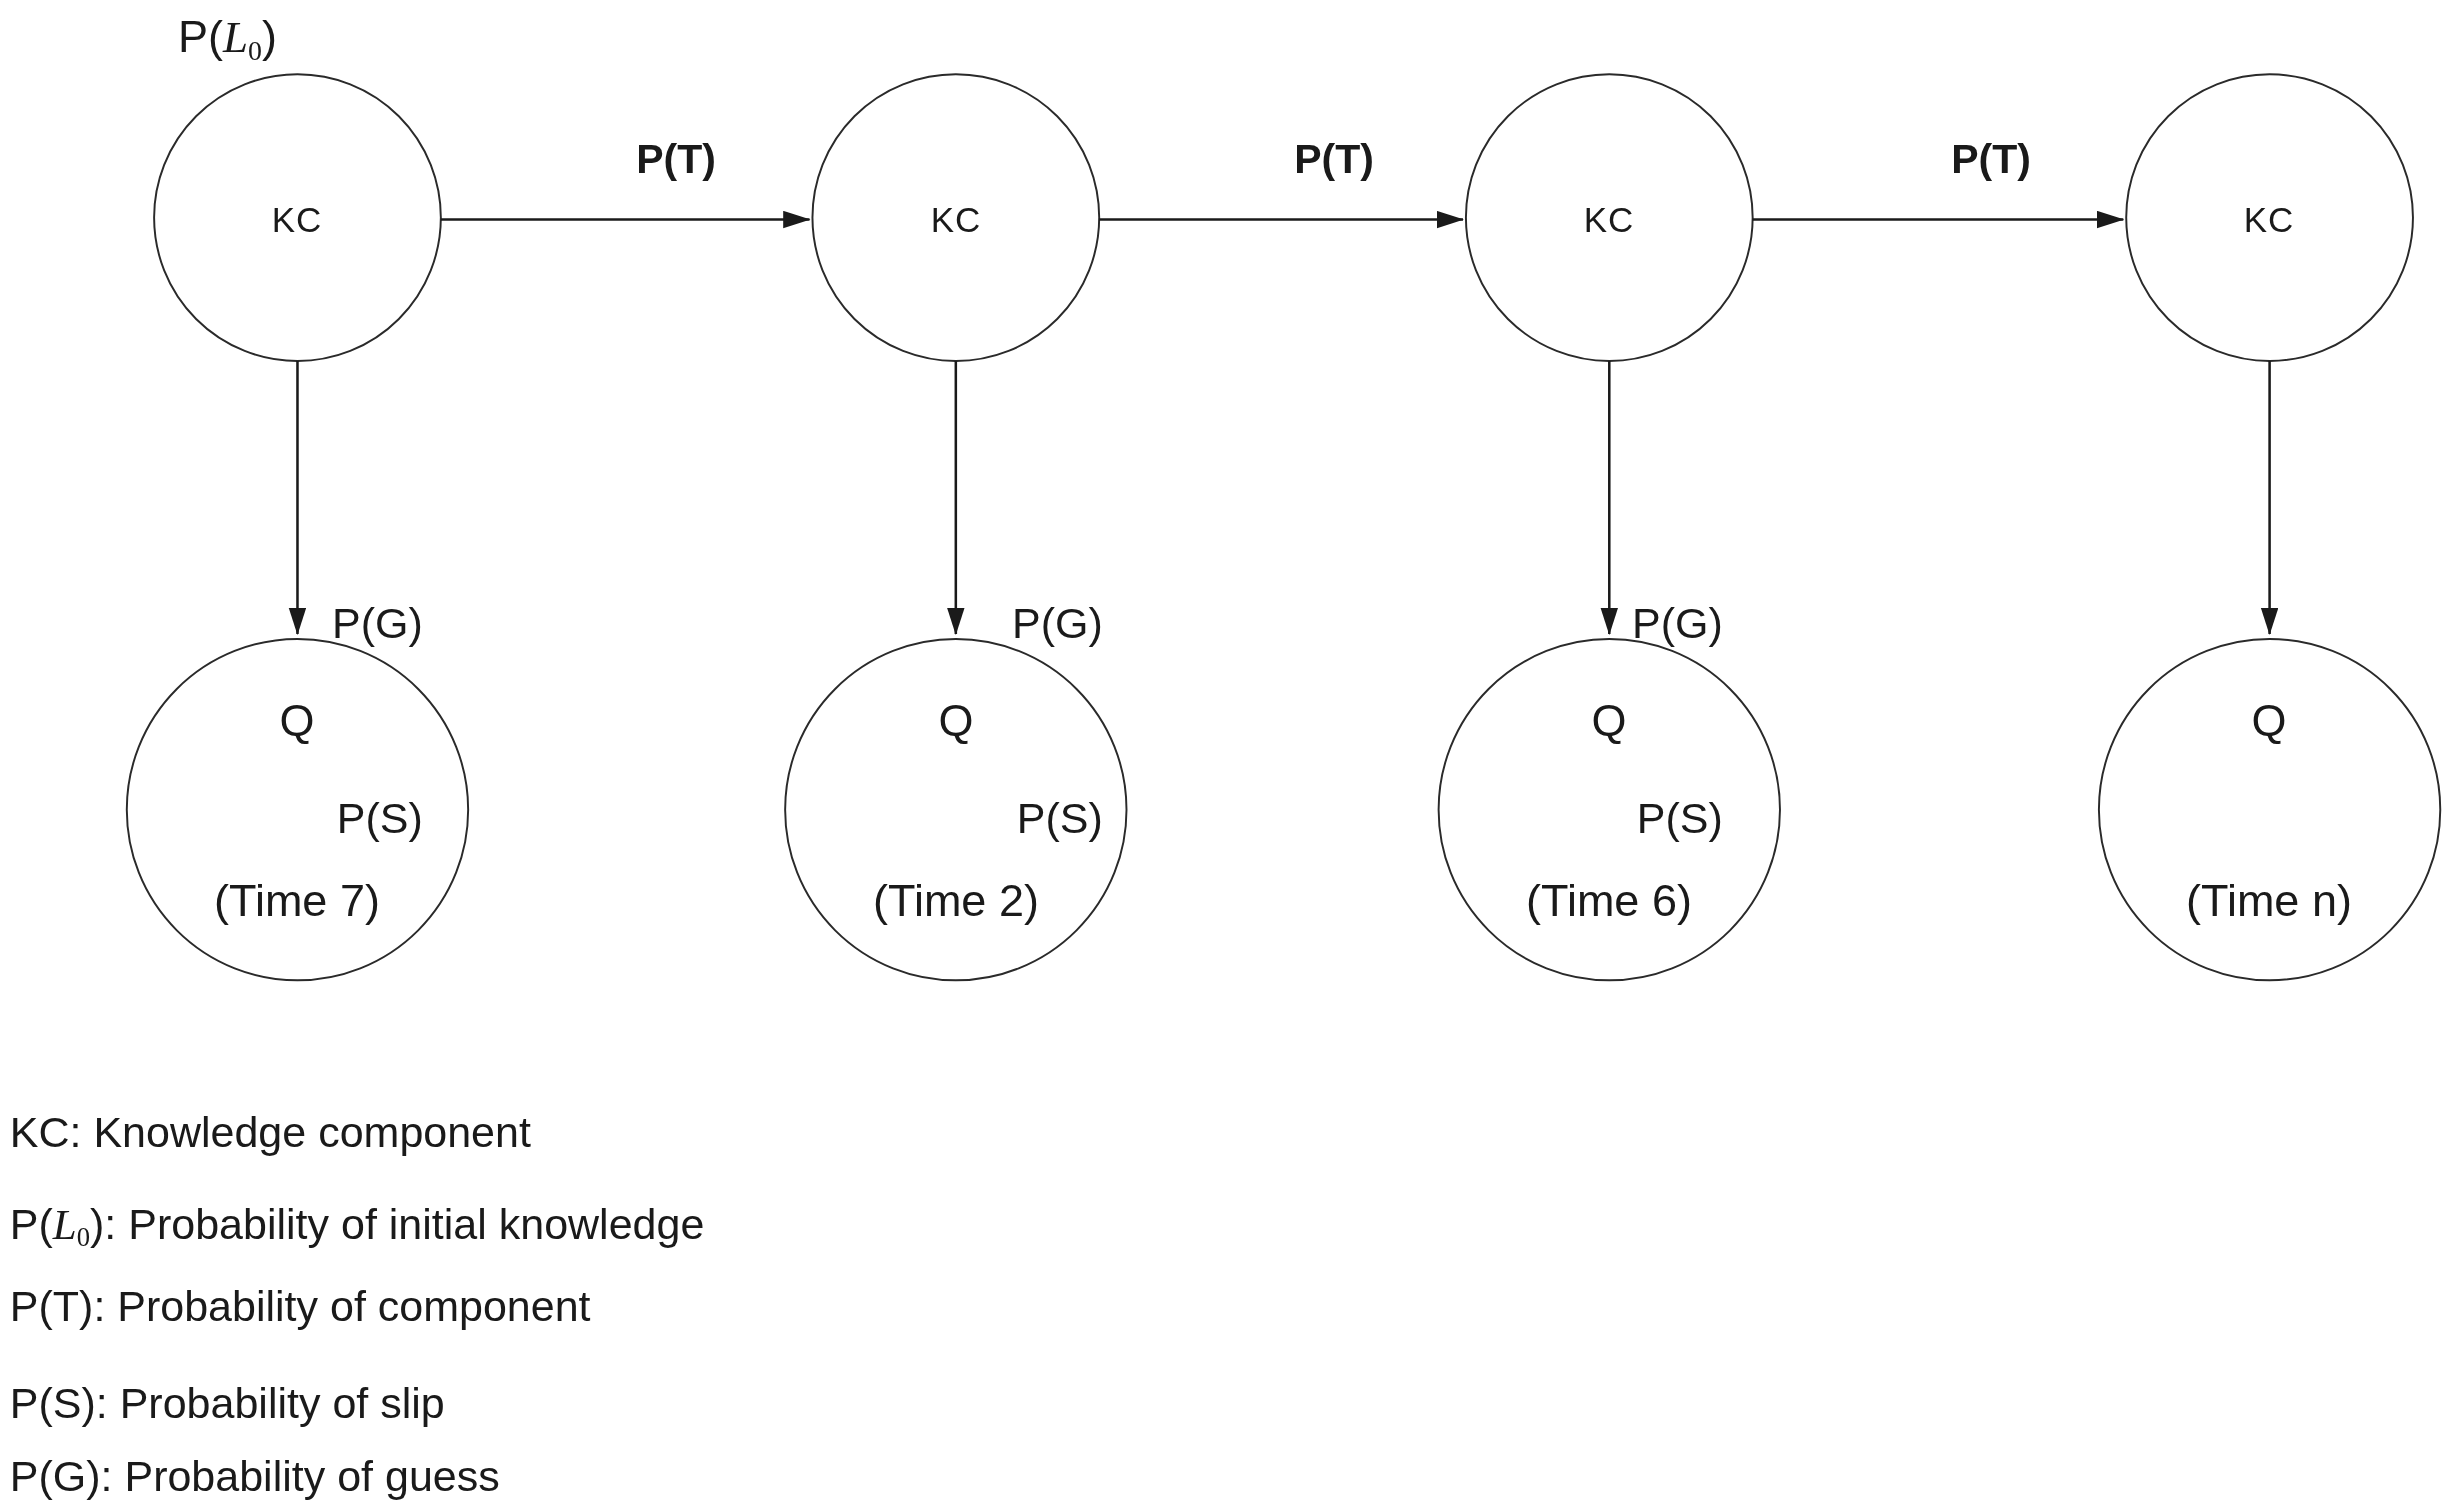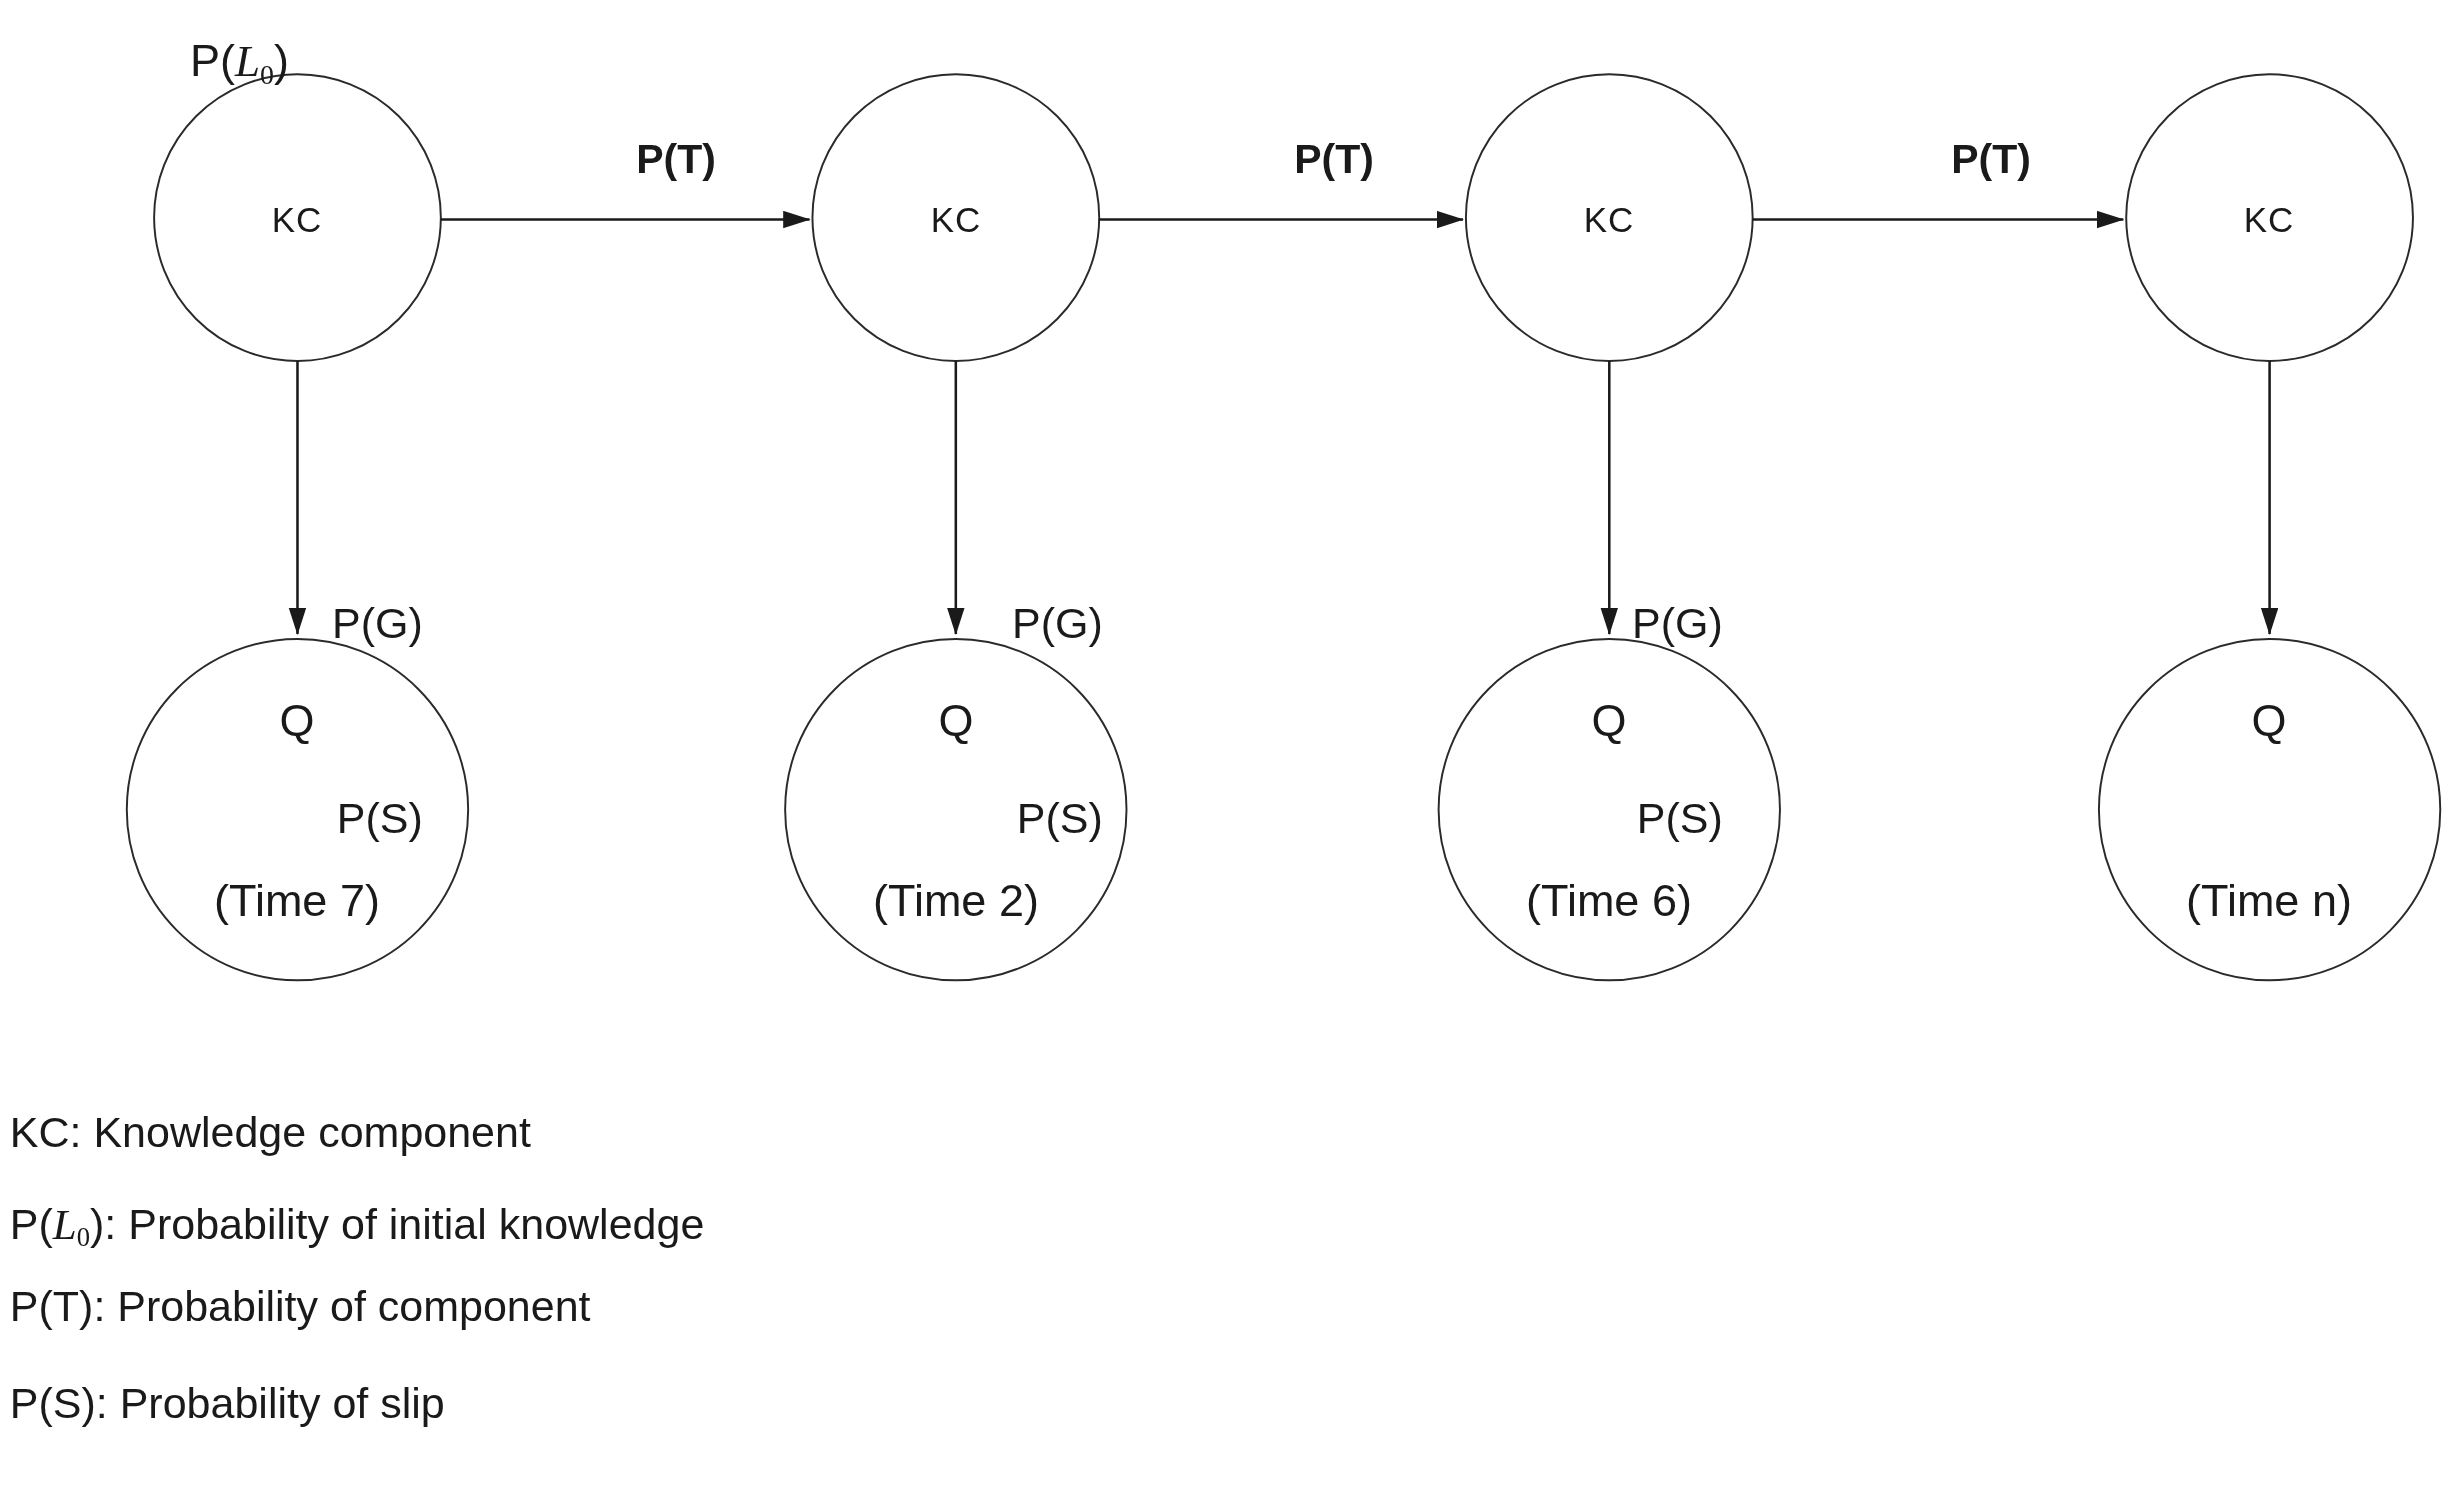--- a/index.html
+++ b/index.html
@@ -75,21 +75,21 @@
     <line class="edge" x1="452" y1="225" x2="830" y2="225" marker-end="url(#arrowhead)"></line>
     <line class="edge" x1="1127" y1="225" x2="1500" y2="225" marker-end="url(#arrowhead)"></line>
     <line class="edge" x1="1797" y1="225" x2="2177" y2="225" marker-end="url(#arrowhead)"></line>
 
     <line class="edge" x1="305" y1="370" x2="305" y2="650" marker-end="url(#arrowhead)"></line>
     <line class="edge" x1="980" y1="370" x2="980" y2="650" marker-end="url(#arrowhead)"></line>
     <line class="edge" x1="1650" y1="370" x2="1650" y2="650" marker-end="url(#arrowhead)"></line>
     <line class="edge" x1="2327" y1="370" x2="2327" y2="650" marker-end="url(#arrowhead)"></line>
   </svg>
 
-  <div class="lbl init-label" style="left:190px; top:9.8px;margin-top:24px;"><span>P(</span><span class="math-var">L</span><sub class="math-sub">0</sub><span>)</span></div>
+  <div class="lbl init-label" style="left:178px; top:9.8px;"><span>P(</span><span class="math-var">L</span><sub class="math-sub">0</sub><span>)</span></div>
 
   <div class="lbl kc-label" style="left:297px;  top:219px;">KC</div>
   <div class="lbl kc-label" style="left:956px;  top:219px;">KC</div>
   <div class="lbl kc-label" style="left:1609px; top:219px;">KC</div>
   <div class="lbl kc-label" style="left:2269px; top:219px;">KC</div>
 
   <div class="lbl pt-label" style="left:676px;  top:135px;">P(T)</div>
   <div class="lbl pt-label" style="left:1334px; top:135px;">P(T)</div>
   <div class="lbl pt-label" style="left:1991px; top:135px;">P(T)</div>
 
@@ -120,15 +120,16 @@
   </div>
   <div class="lbl q-label" style="left:2269px; top:811px;">
     <div>Q</div>
     <div>(Time n)</div>
   </div>
 
   <div class="lbl legend-line" style="left:9.8px; top:1107px;">KC: Knowledge component</div>
   <div class="lbl legend-line" style="left:9.8px; top:1199px;text-align:right;"><span>P(</span><span class="math-var">L</span><sub class="math-sub">0</sub><span>): Probability of initial knowledge</span></div>
   <div class="lbl legend-line" style="left:9.8px; top:1281px;">P(T): Probability of component</div>
   <div class="lbl legend-line" style="left:9.8px; top:1366px;margin-top:12px;">P(S): Probability of slip</div>
+  <div class="lbl legend-line" style="left:9.8px; top:1451px;">P(G): Probability of guess</div>
 
 </div>
 
 
 </body></html>

